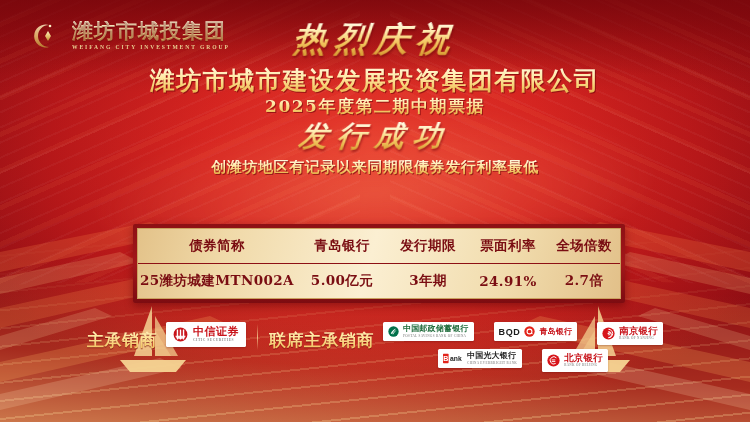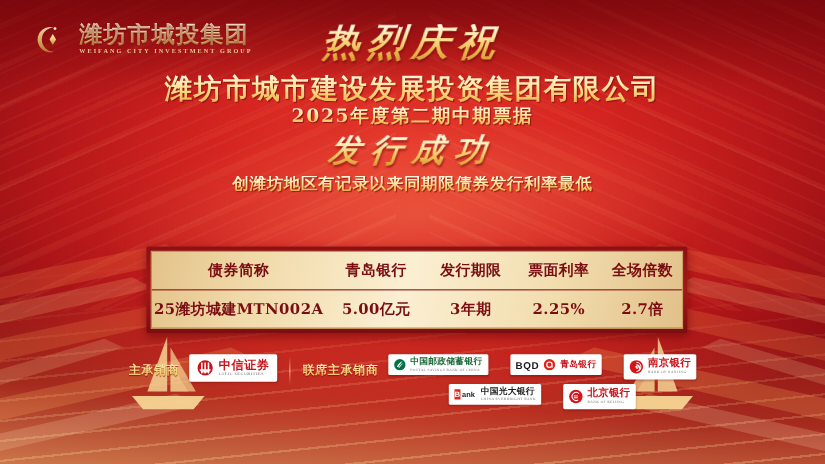--- a/index.html
+++ b/index.html
@@ -276,21 +276,21 @@
     position: absolute;
     left: 0; right: 0; top: 322px;
     z-index: 12;
     display: flex;
     align-items: flex-start;
     justify-content: center;
     gap: 9px;
   }
   .uw-label {
     font-family: Liberation Serif, serif;
-    font-size: 11px;
+    font-size: 17px;
     font-weight: 700;
     letter-spacing: .5px;
     white-space: nowrap;
     background: linear-gradient(180deg,#fff7d8 0%,#ffe8a2 45%,#eeba50 100%);
     -webkit-background-clip: text;
     background-clip: text;
     -webkit-text-fill-color: transparent;
     filter: drop-shadow(0.5px 1px 0.5px rgba(110,4,8,.6));
     padding-top: 7px;
   }
@@ -480,21 +480,21 @@
         <div class="t-cell c1">债券简称</div>
         <div class="t-cell c2">青岛银行</div>
         <div class="t-cell c3">发行期限</div>
         <div class="t-cell c4">票面利率</div>
         <div class="t-cell c5">全场倍数</div>
       </div>
       <div class="t-row body">
         <div class="t-cell c1">25潍坊城建MTN002A</div>
         <div class="t-cell c2">5.00亿元</div>
         <div class="t-cell c3">3年期</div>
-        <div class="t-cell c4">2.25%</div>
+        <div class="t-cell c4">24.91%</div>
         <div class="t-cell c5">2.7倍</div>
       </div>
     </div>
   </div>
 
   <div class="uw">
 
     <div class="uw-label">主承销商</div>
 
     <div class="citic-chip">

